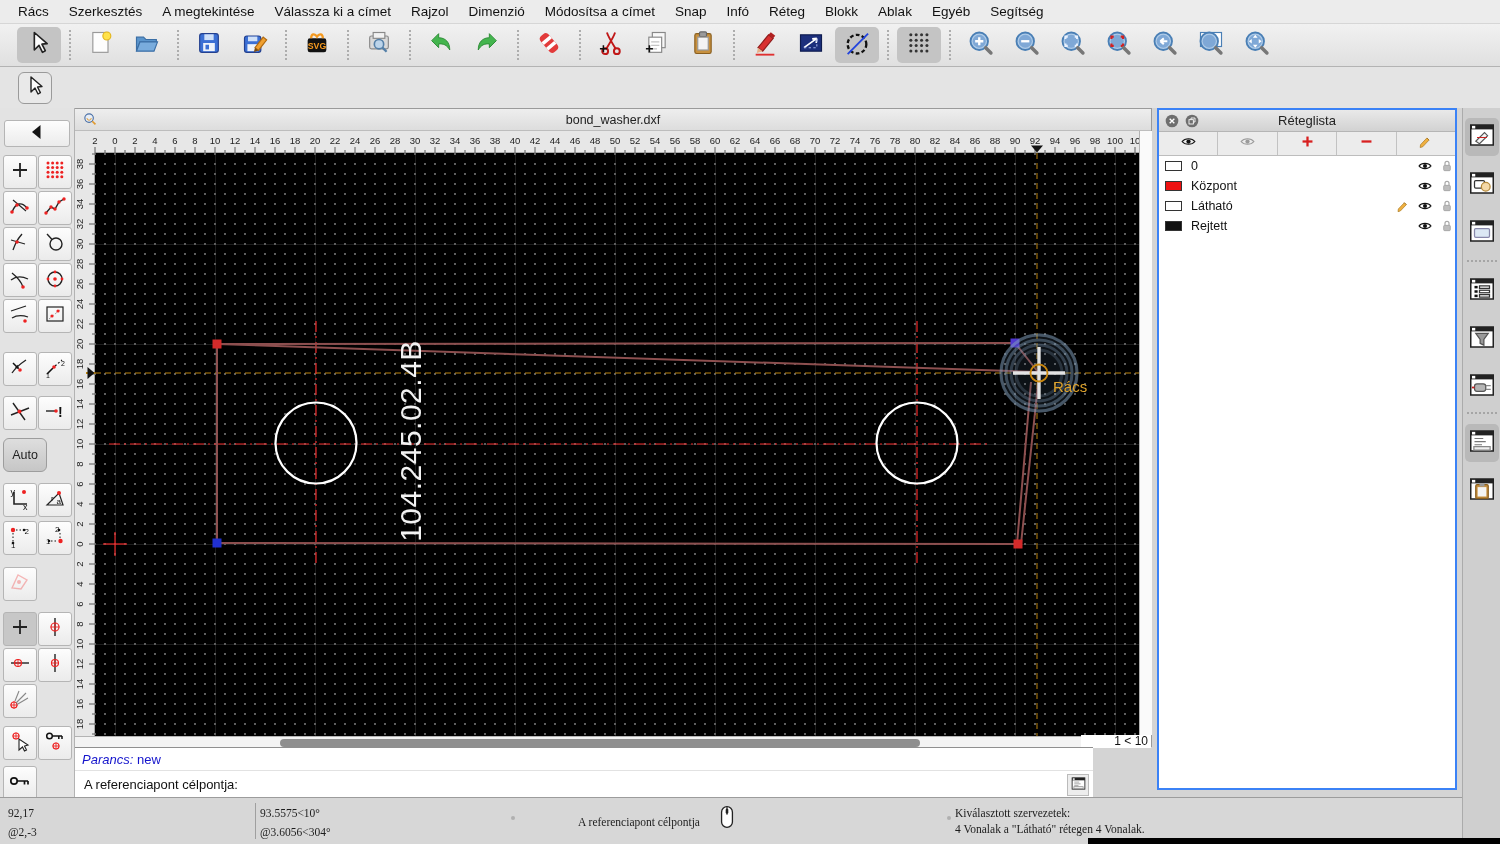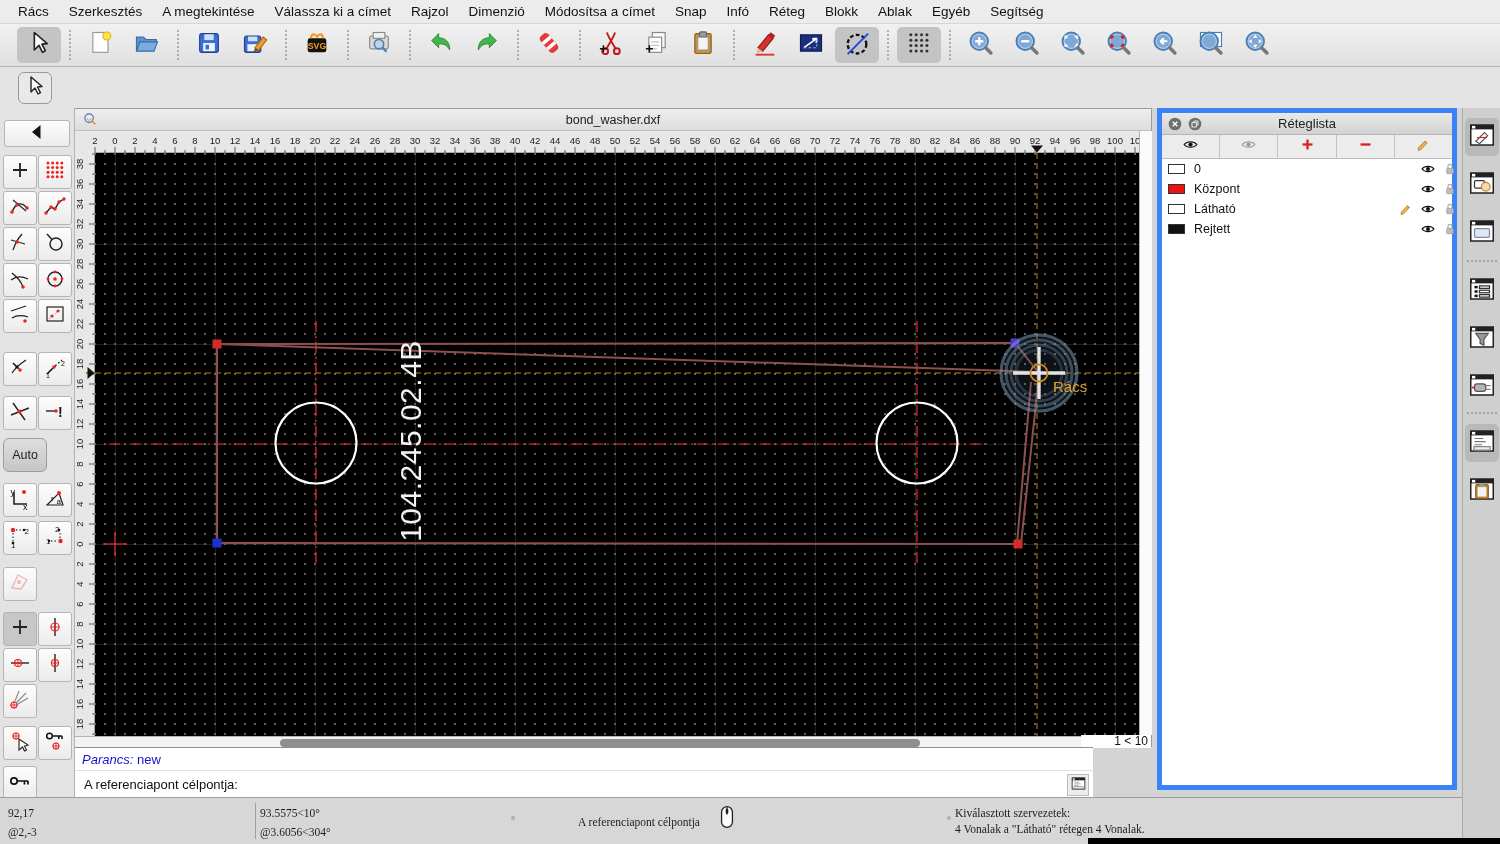--- a/index.html
+++ b/index.html
@@ -59,21 +59,21 @@
   #cmd-input{flex:1;border:none;outline:none;height:22px;font-size:13px;font-family:"Liberation Sans",sans-serif;background:#fff;}
   #cmd-detach{width:22px;height:22px;margin-right:4px;border:1px solid #bbb;background:#ededed;
               display:flex;align-items:center;justify-content:center;}
   
   #statusbar{position:absolute;left:0;top:797px;width:1500px;height:47px;background:#d7d7d7;border-top:1px solid #9c9c9c;
              font-size:11.5px;color:#1c1c1c;font-family:Liberation Serif, serif;}
   .st{position:absolute;white-space:nowrap;}
   #st-div{position:absolute;left:255px;top:5px;width:1px;height:36px;background:#9f9f9f;}
   .st-dot{position:absolute;width:4px;height:4px;border-radius:2px;background:#b0b0b0;top:18px;}
   
-  #layer-panel{position:absolute;left:1157px;top:108px;width:300px;height:682px;background:#fff;border:5px solid #3b82f6;}
+  #layer-panel{position:absolute;left:1157px;top:108px;width:300px;height:682px;background:#fff;border:2px solid #3b82f6;}
   #lp-header{height:22px;background:linear-gradient(#e9e9e9,#d2d2d2);border-bottom:1px solid #b5b5b5;position:relative;
              display:flex;align-items:center;justify-content:center;font-size:13px;color:#222;}
   .lp-hbtn{position:absolute;top:3px;width:16px;height:16px;}
   #lp-toolbar{height:24px;display:flex;background:#ececec;border-bottom:1px solid #bdbdbd;}
   .lp-cell{flex:1;display:flex;align-items:center;justify-content:center;border-right:1px solid #c2c2c2;}
   .lp-cell:last-child{border-right:none;}
   .layer-row{height:20px;display:flex;align-items:center;padding-left:6px;font-size:12.5px;color:#111;position:relative;}
   .layer-swatch{width:17px;height:10px;border:1px solid #333;margin-right:9px;}
   .layer-ico{position:absolute;top:2px;}
   

